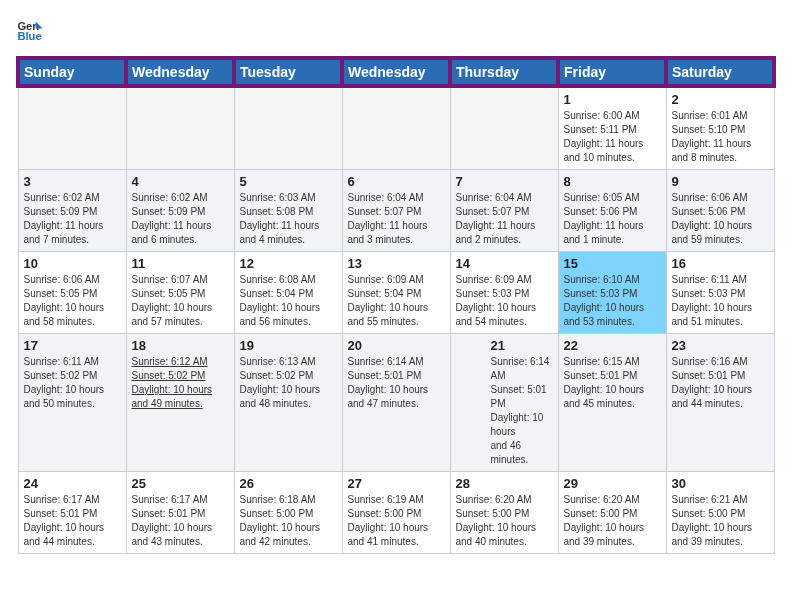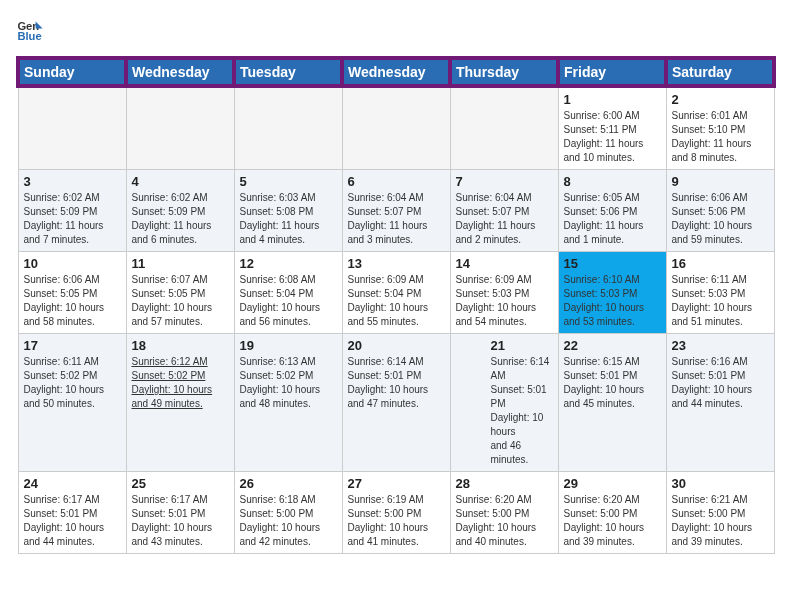--- a/index.html
+++ b/index.html
@@ -222,21 +222,21 @@
 Daylight: 10 hours
 and 55 minutes.</div>
         </td>
         <td style="background: rgb(255, 255, 255);">
           <span class="day-number">14</span>
           <div class="day-info" style="white-space: pre-line;">Sunrise: 6:09 AM
 Sunset: 5:03 PM
 Daylight: 10 hours
 and 54 minutes.</div>
         </td>
-        <td style="background: #0ea5e9;">
+        <td style="background: #7dd3fc;">
           <span class="day-number">15</span>
           <div class="day-info" style="white-space: pre-line;">Sunrise: 6:10 AM
 Sunset: 5:03 PM
 Daylight: 10 hours
 and 53 minutes.</div>
         </td>
         <td style="background: rgb(255, 255, 255);">
           <span class="day-number">16</span>
           <div class="day-info" style="white-space: pre-line;">Sunrise: 6:11 AM
 Sunset: 5:03 PM

